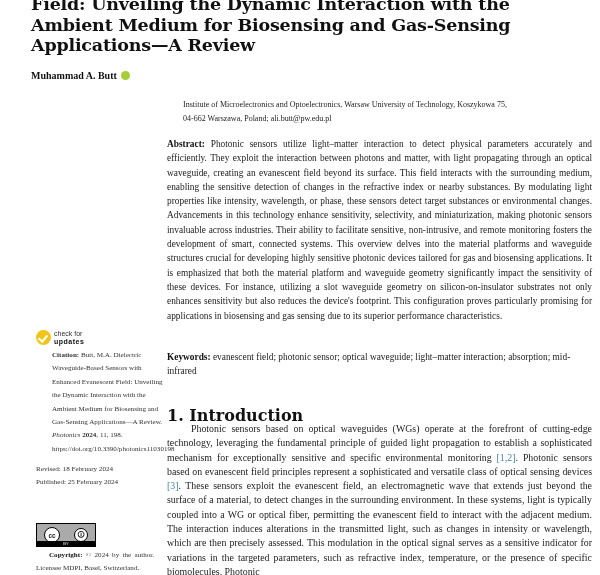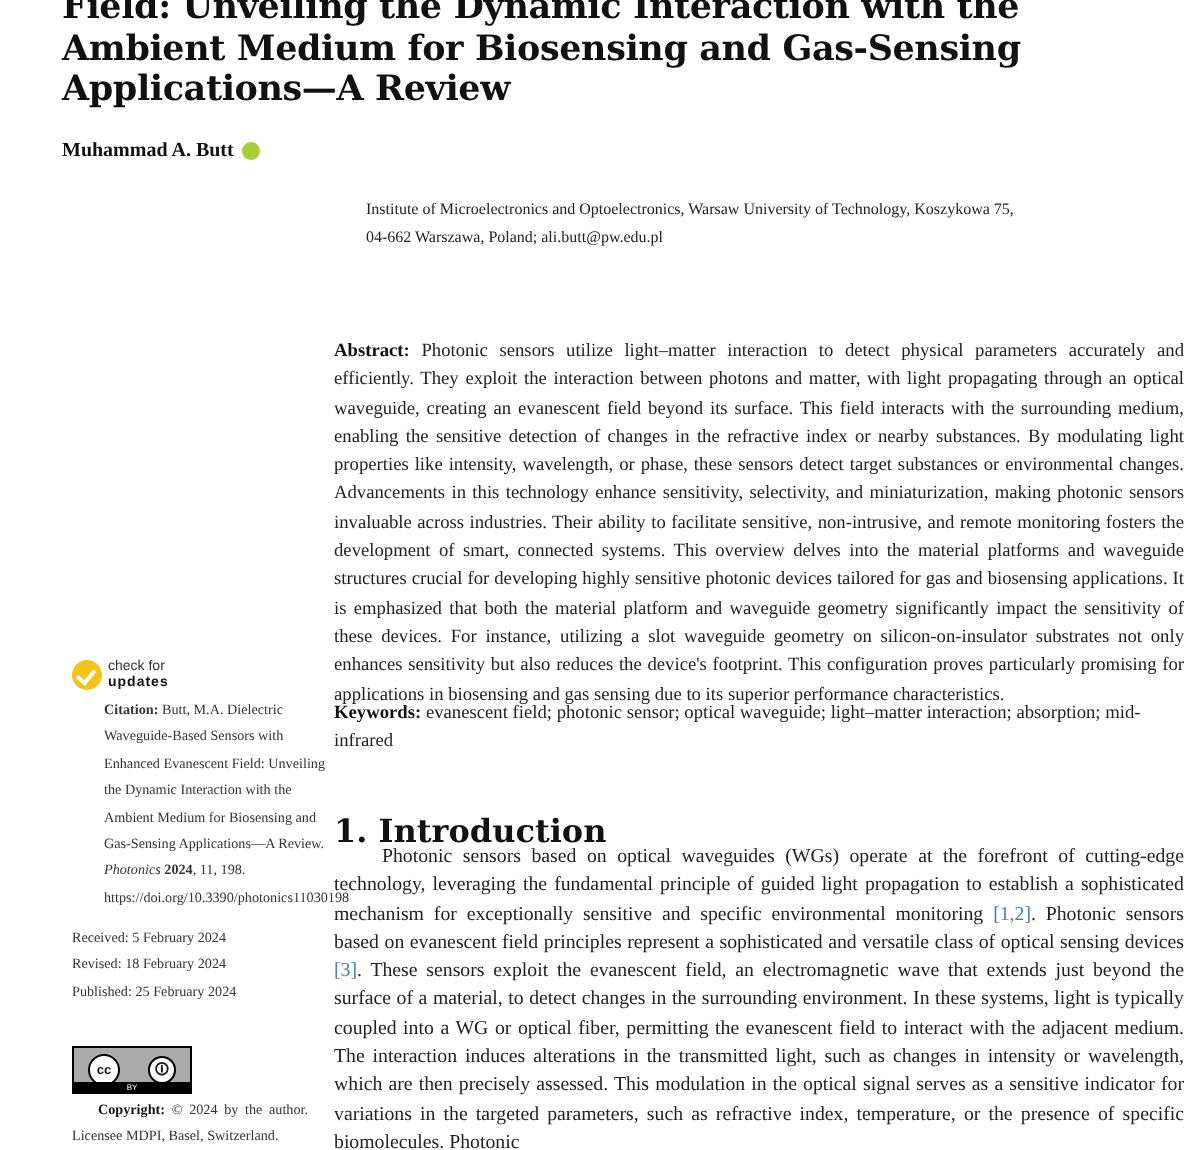--- a/index.html
+++ b/index.html
@@ -1,21 +1,21 @@
 <!DOCTYPE html>
 <html><head>
 <meta charset="utf-8">
 <style>
   html, body { margin:0; padding:0; background:#ffffff; }
   body { width:600px; height:575px; overflow:hidden; position:relative; font-family:"Liberation Serif","DejaVu Serif",serif; color:#1a1a1a; }
   .title { position:absolute; left:31px; top:-6px; width:520px; font-family:"DejaVu Serif","Liberation Serif",serif; font-weight:bold; font-size:17.5px; line-height:20.5px; color:#111; letter-spacing:-0.2px; }
   .author { position:absolute; left:31px; top:70px; font-weight:bold; font-size:10px; color:#111; display:flex; align-items:center; gap:4px; }
   .orcid { width:9px; height:9px; border-radius:50%; background:#a6ce39; display:inline-block; }
   .affil { position:absolute; left:183px; top:98px; width:420px; font-size:8px; line-height:14px; color:#222; }
-  .abstract { position:absolute; left:167px; top:137px; width:425px; font-size:9.35px; line-height:14.3px; color:#222; text-align:justify;margin-top:32px; }
+  .abstract { position:absolute; left:167px; top:137px; width:425px; font-size:9.35px; line-height:14.3px; color:#222; text-align:justify; }
   .abstract b, .keywords b { color:#111; }
   .keywords { position:absolute; left:167px; top:350px; width:425px; font-size:9.35px; line-height:14.3px; color:#222; }
   .intro-h { position:absolute; left:167px; top:406px; font-weight:bold; font-size:16px; font-family:"DejaVu Serif",serif; color:#111; }
   .intro { position:absolute; left:167px; top:422px; width:425px; font-size:9.9px; line-height:14.3px; color:#222; text-align:justify; }
   .intro p { margin:0; text-indent:24px; }
   .ref { color:#4a7fa8; }
   .side { position:absolute; left:36px; width:116px; font-size:7.1px; line-height:13.4px; color:#333; }
   .cfu { position:absolute; left:36px; top:330px; display:flex; align-items:center; gap:3px; }
   .cfu-icon { width:15px; height:15px; border-radius:50%; background:#f0c419; position:relative; }
   .cfu-icon::after { content:""; position:absolute; left:4px; top:3px; width:4px; height:7px; border-right:2px solid #fff; border-bottom:2px solid #fff; transform:rotate(40deg); }
@@ -70,21 +70,20 @@
 </div>
 
 <div class="side citation">
   <b>Citation:</b>
   <span>Butt, M.A. Dielectric Waveguide-Based Sensors with Enhanced Evanescent Field: Unveiling the Dynamic Interaction with the Ambient Medium for Biosensing and Gas-Sensing Applications—A Review.</span>
   <i>Photonics</i>
   <b>2024</b><span>, 11, 198. https://doi.org/10.3390/photonics11030198</span>
 </div>
 
 <div class="side dates">
-  <div>Received: 5 February 2024</div>
   <div>Revised: 18 February 2024</div>
   <div>Published: 25 February 2024</div>
 </div>
 
 <div class="cc">
   <span class="c1">cc</span>
   <span class="c2">🛈</span>
   <span class="strip">BY</span>
 </div>
 

